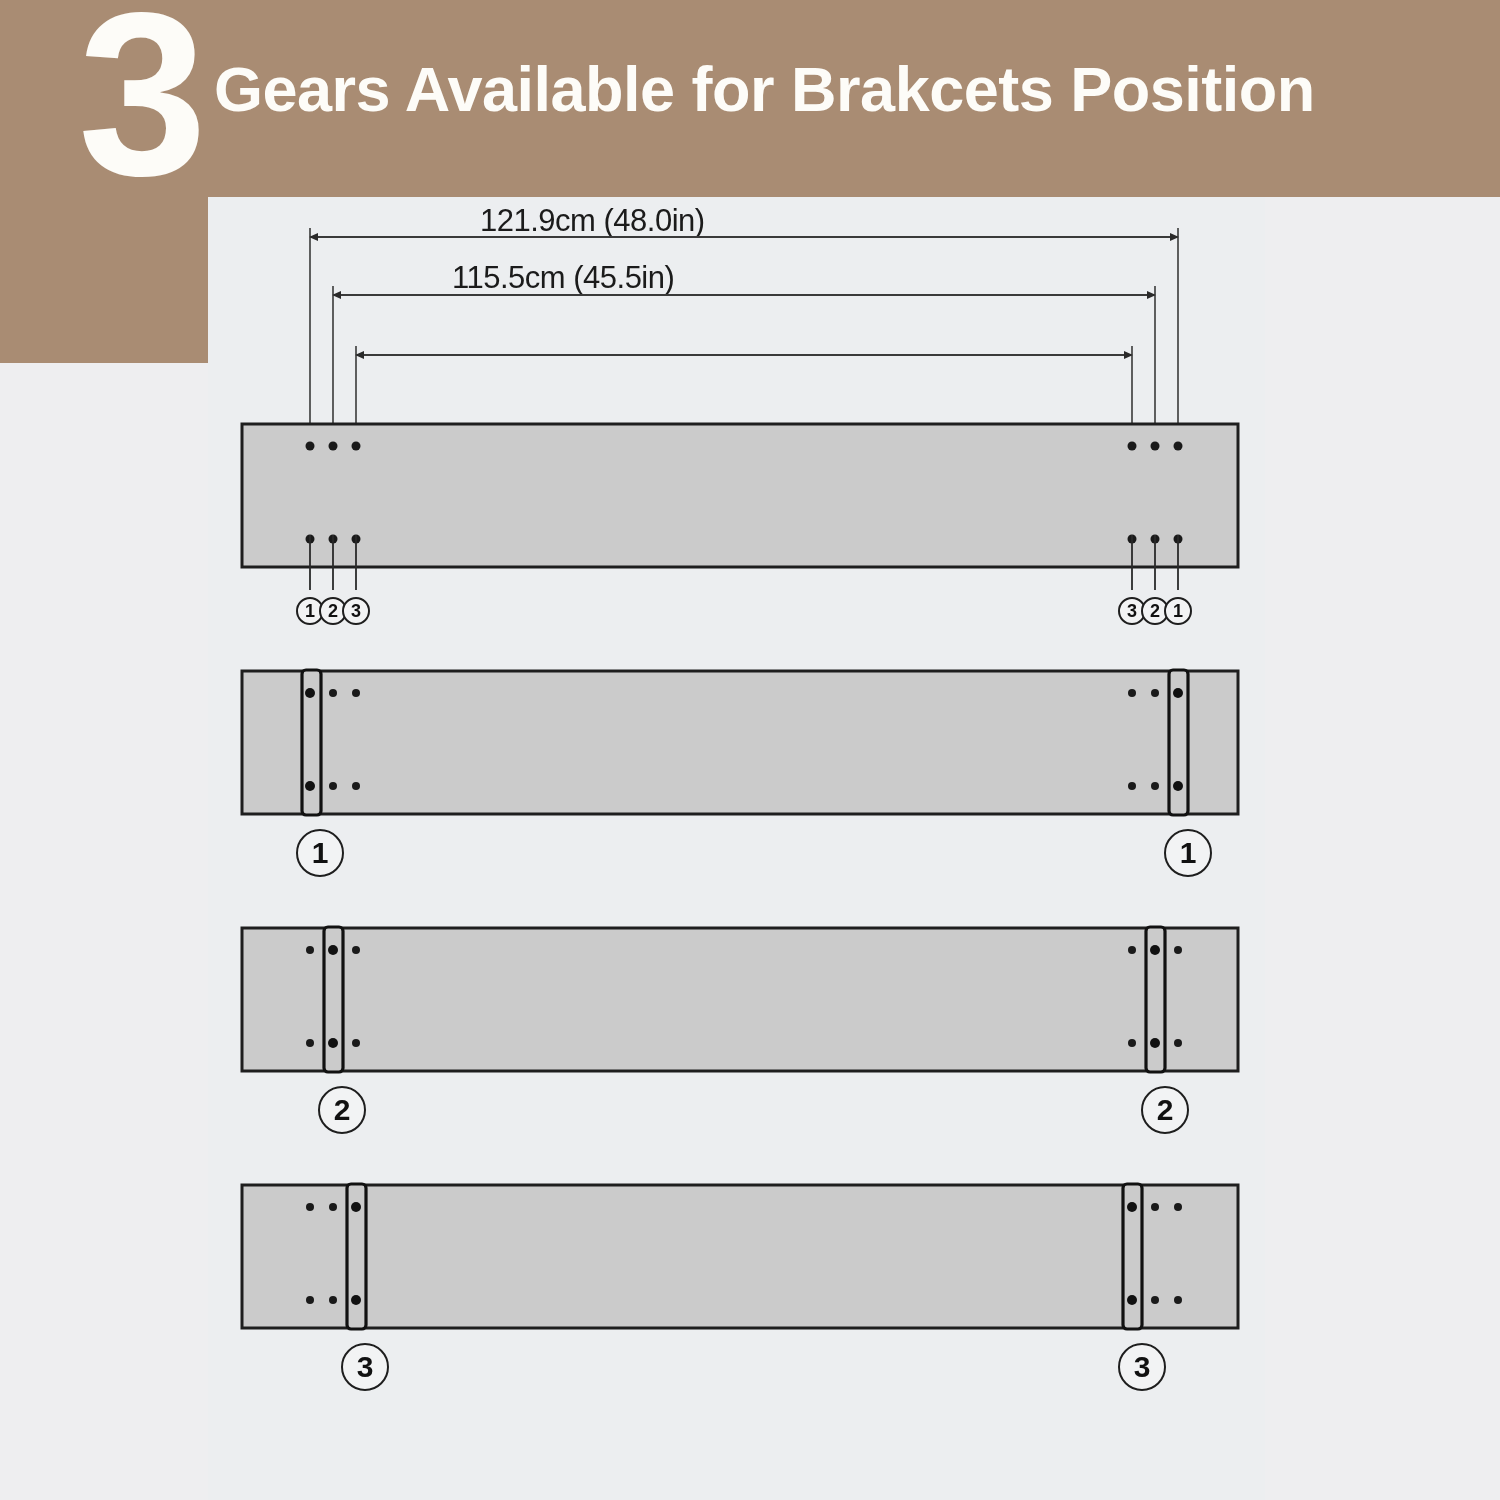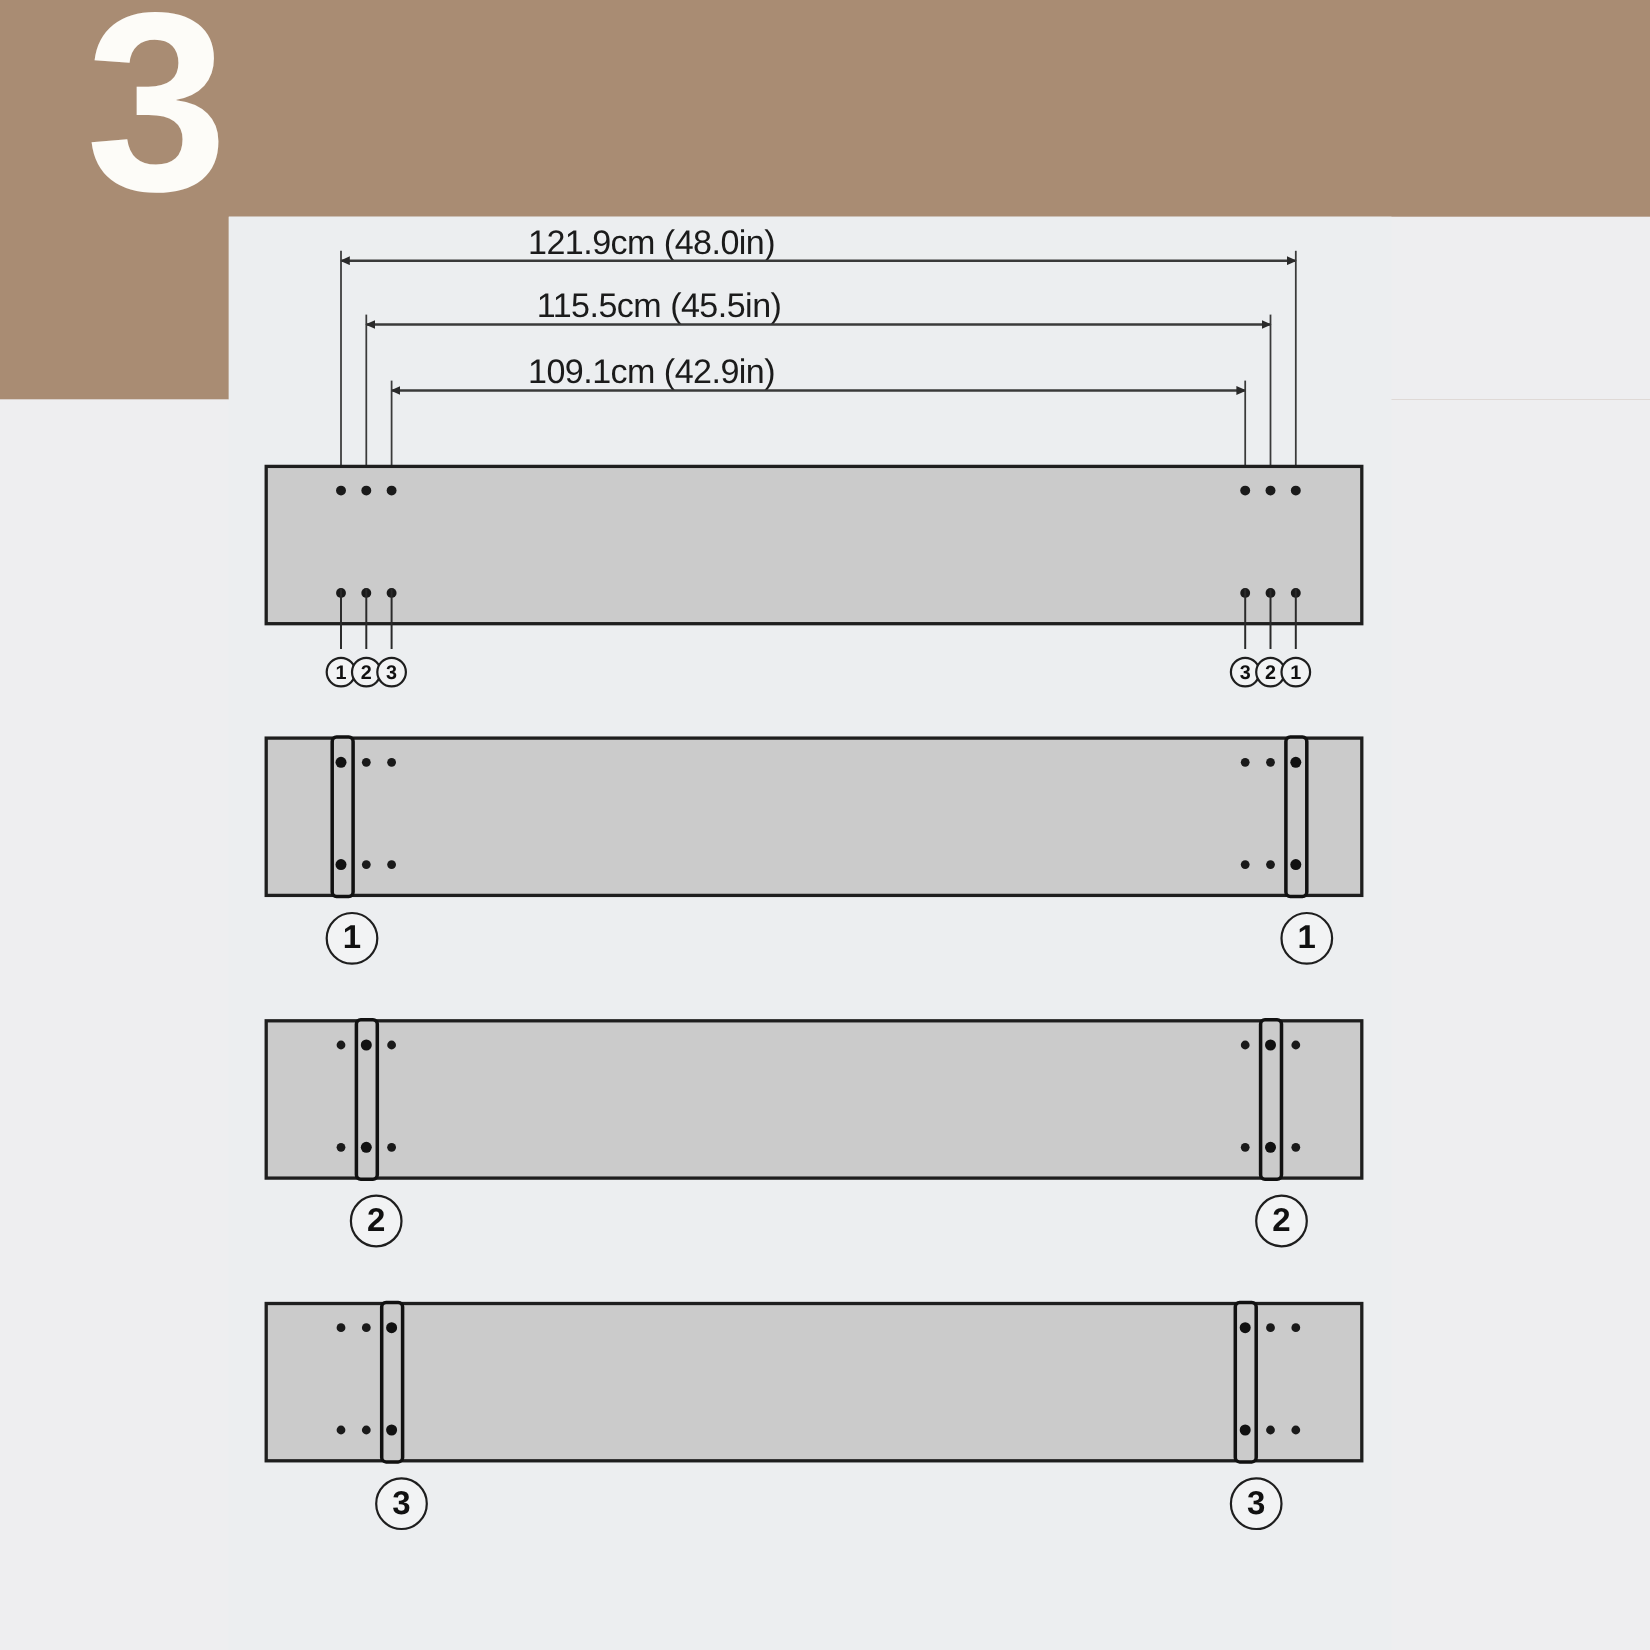--- a/index.html
+++ b/index.html
@@ -103,26 +103,26 @@
   }
 </style>
 </head>
 <body>
 
 <div id="page">
 
   <div class="header-band"></div>
   <div class="header-notch"></div>
   <div class="big-number">3</div>
+  <div class="title-text">Gears Available for Brakcets Position</div>
 
   <div class="panel"></div>
 
   <div class="dim-label" style="left:480px; top:203px; width:580px;">121.9cm (48.0in)</div>
-  <div class="dim-label" style="left:488px; top:260px; width:580px;">115.5cm (45.5in)</div>
-  <div class="dim-label" style="left:480px; top:320px; width:580px;">109.1cm (42.9in)</div>
+  <div class="dim-label" style="left:452px; top:260px; width:580px;">115.5cm (45.5in)</div>
 
   <svg class="draw-svg" viewBox="0 0 1500 1500">
     <defs>
       <marker id="arrR" markerWidth="9" markerHeight="8" refX="8" refY="4" orient="auto" markerUnits="userSpaceOnUse">
         <path d="M0,0 L9,4 L0,8 z" fill="#2a2a2a"></path>
       </marker>
       <marker id="arrL" markerWidth="9" markerHeight="8" refX="1" refY="4" orient="auto" markerUnits="userSpaceOnUse">
         <path d="M9,0 L0,4 L9,8 z" fill="#2a2a2a"></path>
       </marker>
     </defs>

